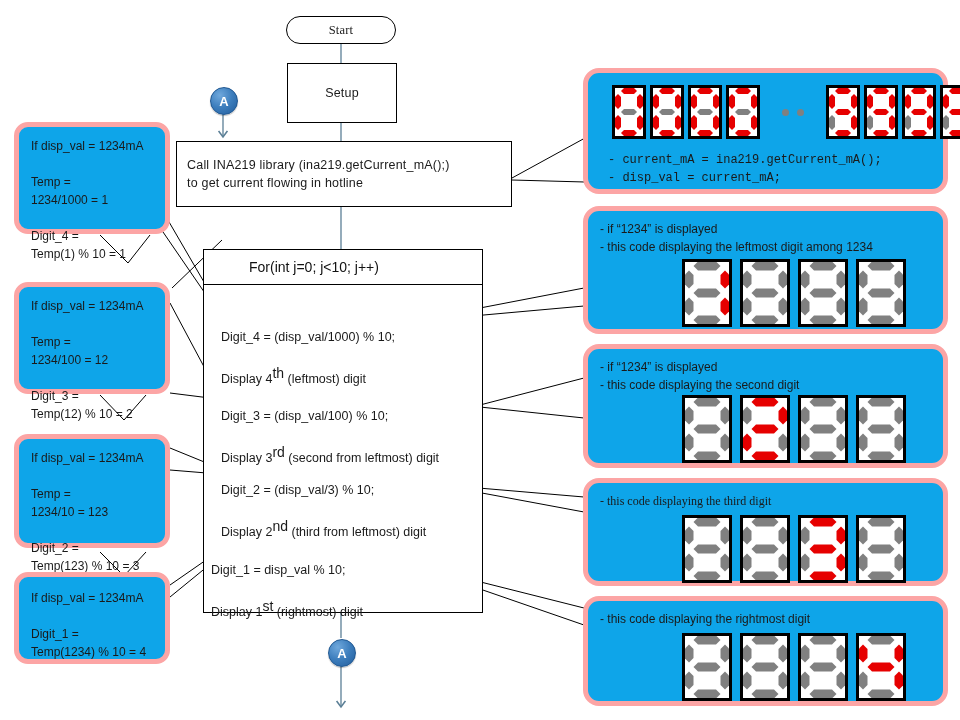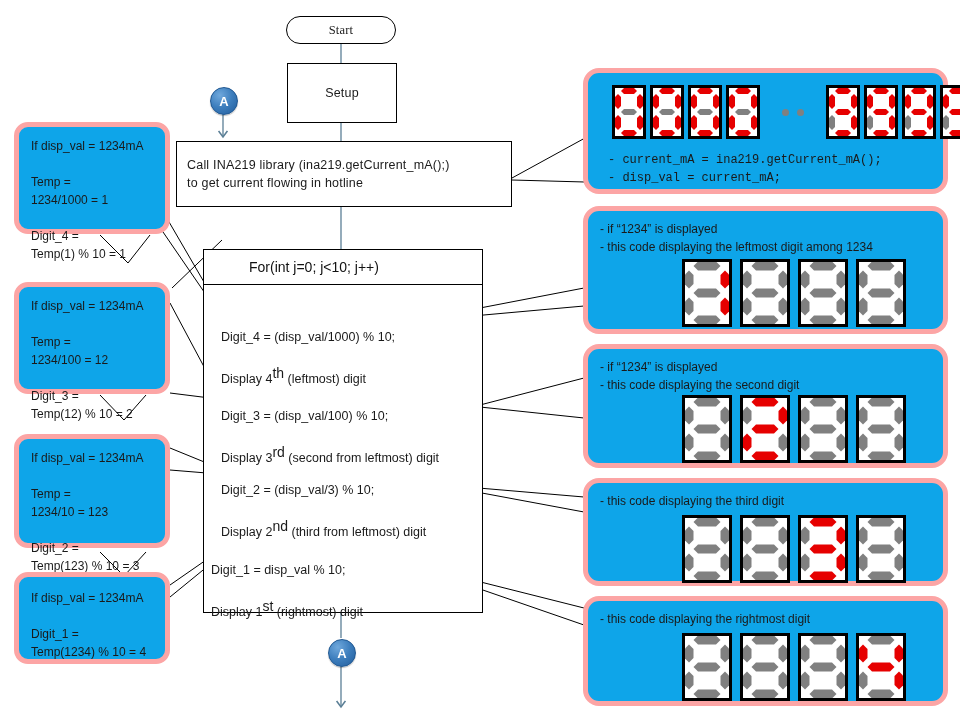--- a/index.html
+++ b/index.html
@@ -382,21 +382,21 @@
             <polygon points="8.5,58 13,53.5 31,53.5 35.5,58 31,62.5 13,62.5" fill="#808080"></polygon>
             <polygon points="4,8.5 8.5,13 8.5,22 4,26.5 -0.5,22 -0.5,13" fill="#808080"></polygon>
             <polygon points="40,8.5 44.5,13 44.5,22 40,26.5 35.5,22 35.5,13" fill="#808080"></polygon>
             <polygon points="4,35.5 8.5,40 8.5,49 4,53.5 -0.5,49 -0.5,40" fill="#808080"></polygon>
             <polygon points="40,35.5 44.5,40 44.5,49 40,53.5 35.5,49 35.5,40" fill="#808080"></polygon>
           </svg>
         </div>
       </div>
   </div>
 
-  <div class="callout" style="left:583px;top:478px;width:365px;height:108px;">
+  <div class="callout" style="left:583px;top:478px;width:365px;height:108px;font-family:Liberation Serif, serif;">
     <div class="ctext" style="left:12px;top:9px;width:348px;">- this code displaying the third digit</div>
     <div class="seg-row" style="left: 94px; top: 32px; gap: 8px;">
         <div class="seg-digit" style="width: 44px; height: 62px;">
           <svg width="44" height="62" viewBox="0 0 44 62" style="display: block;">
             <polygon points="8.5,4 13,-0.5 31,-0.5 35.5,4 31,8.5 13,8.5" fill="#808080"></polygon>
             <polygon points="8.5,31 13,26.5 31,26.5 35.5,31 31,35.5 13,35.5" fill="#808080"></polygon>
             <polygon points="8.5,58 13,53.5 31,53.5 35.5,58 31,62.5 13,62.5" fill="#808080"></polygon>
             <polygon points="4,8.5 8.5,13 8.5,22 4,26.5 -0.5,22 -0.5,13" fill="#808080"></polygon>
             <polygon points="40,8.5 44.5,13 44.5,22 40,26.5 35.5,22 35.5,13" fill="#808080"></polygon>
             <polygon points="4,35.5 8.5,40 8.5,49 4,53.5 -0.5,49 -0.5,40" fill="#808080"></polygon>

